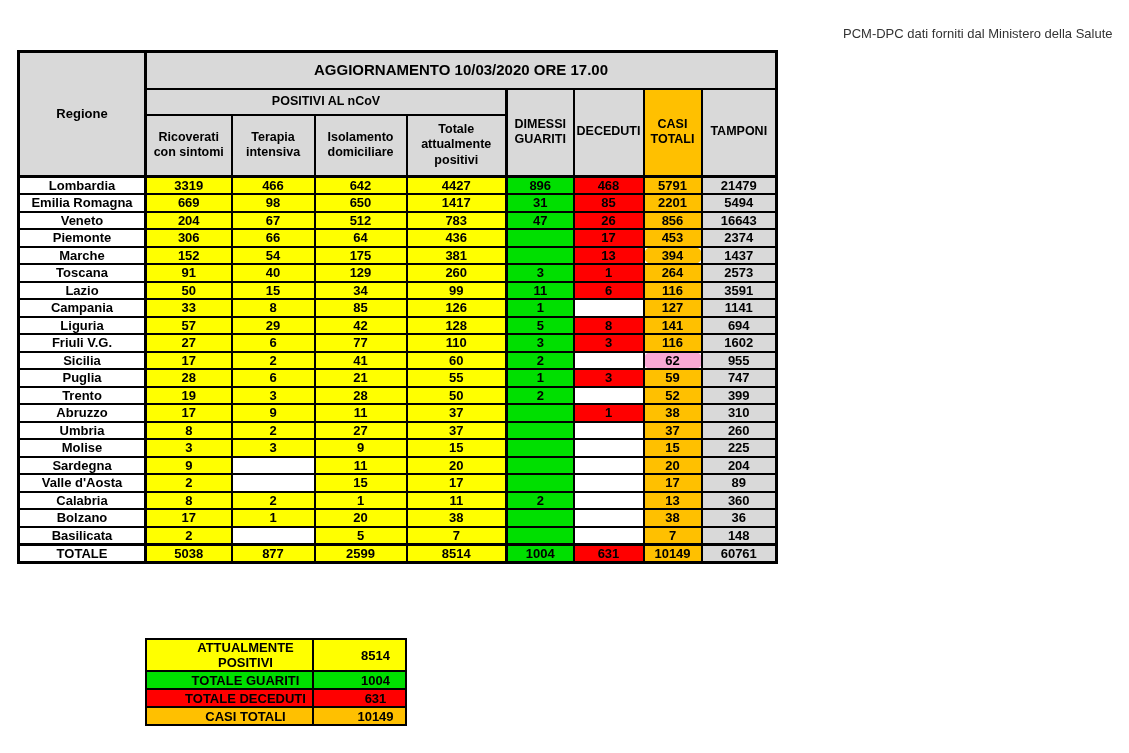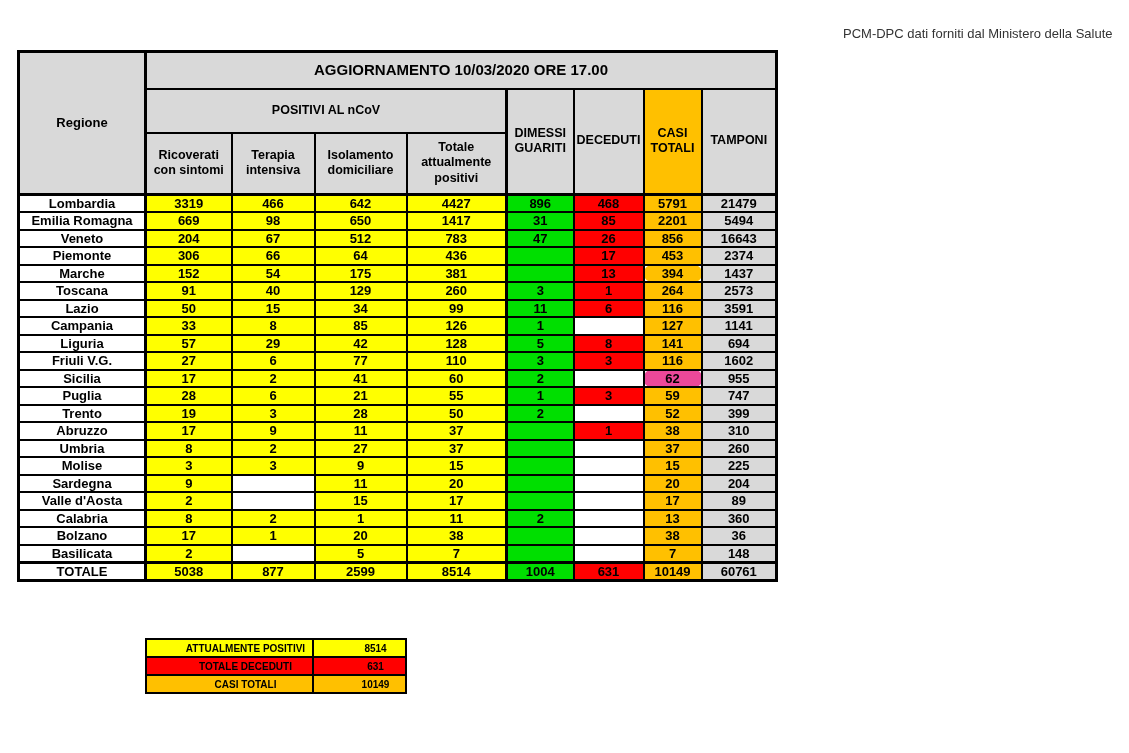--- a/index.html
+++ b/index.html
@@ -19,37 +19,37 @@
   }
   #main-table th, #main-table td {
     border: 2px solid #000;
     text-align: center; vertical-align: middle;
     font-weight: bold; color: #000;
     padding: 0 2px; overflow: hidden;
   }
   #main-table th { background: #D9D9D9; font-size: 12.5px; line-height: 1.25; }
   #main-table th.title-cell { font-size: 15px; height: 37px; }
   #main-table th.region-cell { font-size: 13px; }
-  #main-table th.group-cell { height: 44px; }
+  #main-table th.group-cell { height: 26px; }
   #main-table tr.subhead-row th { height: 62px; }
   #main-table th.orange-head { background: #FFC000; }
   #main-table tbody td { font-size: 13px; height: 17.5px; }
   #main-table td.region-name { background: #ffffff; }
   #main-table tbody tr:first-child td { border-top: 3px solid #000; }
   #main-table tr.totals-row td { border-top: 3px solid #000; }
   #main-table .thick-left { border-left: 3px solid #000; }
 
   #summary-table {
     position: absolute; left: 145px; top: 638px;
     border: 2px solid #000;
   }
   #summary-table td {
     border: 2px solid #000;
     text-align: center; vertical-align: middle;
-    font-weight: bold; font-size: 10px; color: #000;
+    font-weight: bold; font-size: 13px; color: #000;
     height: 18px; overflow: hidden; padding-left: 32px;
   }
 </style>
 </head>
 <body>
 
 <div class="note">PCM-DPC dati forniti dal Ministero della Salute</div>
 
 <table id="main-table">
   <colgroup>
@@ -194,21 +194,21 @@
         <td style="background: rgb(217, 217, 217);">1602</td>
       </tr>
       <tr>
         <td class="region-name">Sicilia</td>
         <td class="thick-left" style="background: rgb(255, 255, 0);">17</td>
         <td style="background: rgb(255, 255, 0);">2</td>
         <td style="background: rgb(255, 255, 0);">41</td>
         <td style="background: rgb(255, 255, 0);">60</td>
         <td class="thick-left" style="background: rgb(0, 223, 0);">2</td>
         <td style="background: rgb(255, 255, 255);"></td>
-        <td style="background: #ec4899; border-radius: 7px;">62</td>
+        <td style="background: #f9a8d4; border-radius: 7px;">62</td>
         <td style="background: rgb(217, 217, 217);">955</td>
       </tr>
       <tr>
         <td class="region-name">Puglia</td>
         <td class="thick-left" style="background: rgb(255, 255, 0);">28</td>
         <td style="background: rgb(255, 255, 0);">6</td>
         <td style="background: rgb(255, 255, 0);">21</td>
         <td style="background: rgb(255, 255, 0);">55</td>
         <td class="thick-left" style="background: rgb(0, 223, 0);">1</td>
         <td style="background: rgb(255, 0, 0);">3</td>
@@ -332,20 +332,24 @@
   <colgroup>
     <col style="width:167px">
     <col style="width:93px">
   </colgroup>
   <tbody>
       <tr>
         <td style="background: rgb(255, 255, 0);">ATTUALMENTE POSITIVI</td>
         <td style="background: rgb(255, 255, 0);">8514</td>
       </tr>
       <tr>
+        <td style="background: rgb(0, 223, 0);">TOTALE GUARITI</td>
+        <td style="background: rgb(0, 223, 0);">1004</td>
+      </tr>
+      <tr>
         <td style="background: rgb(255, 0, 0);">TOTALE DECEDUTI</td>
         <td style="background: rgb(255, 0, 0);">631</td>
       </tr>
       <tr>
         <td style="background: rgb(255, 192, 0);">CASI TOTALI</td>
         <td style="background: rgb(255, 192, 0);">10149</td>
       </tr>
     </tbody>
 </table>
 

